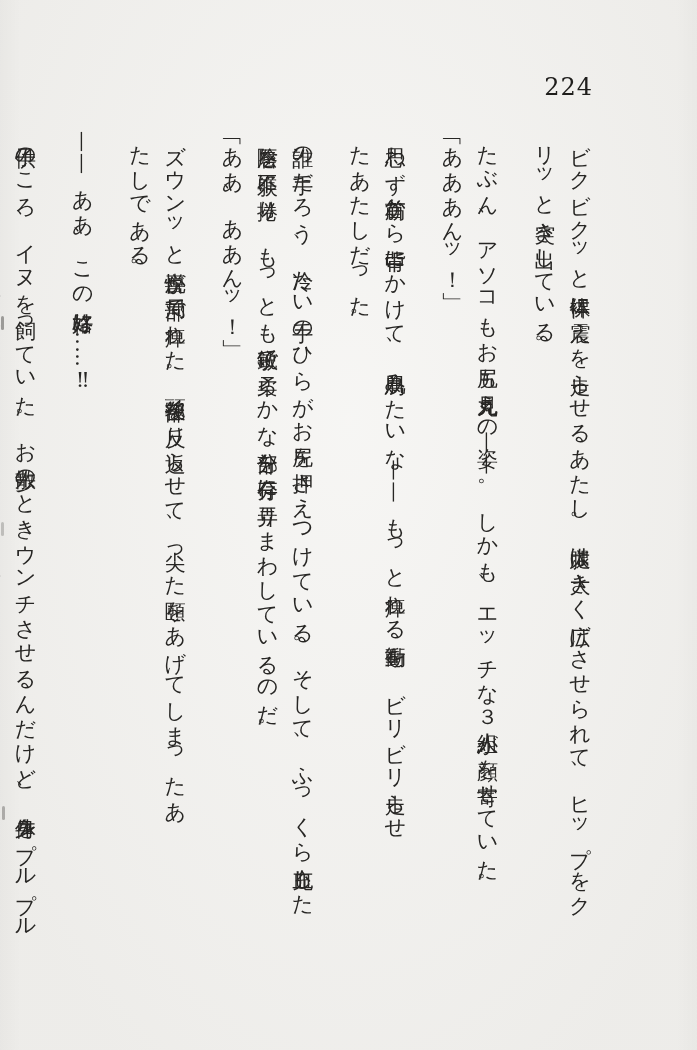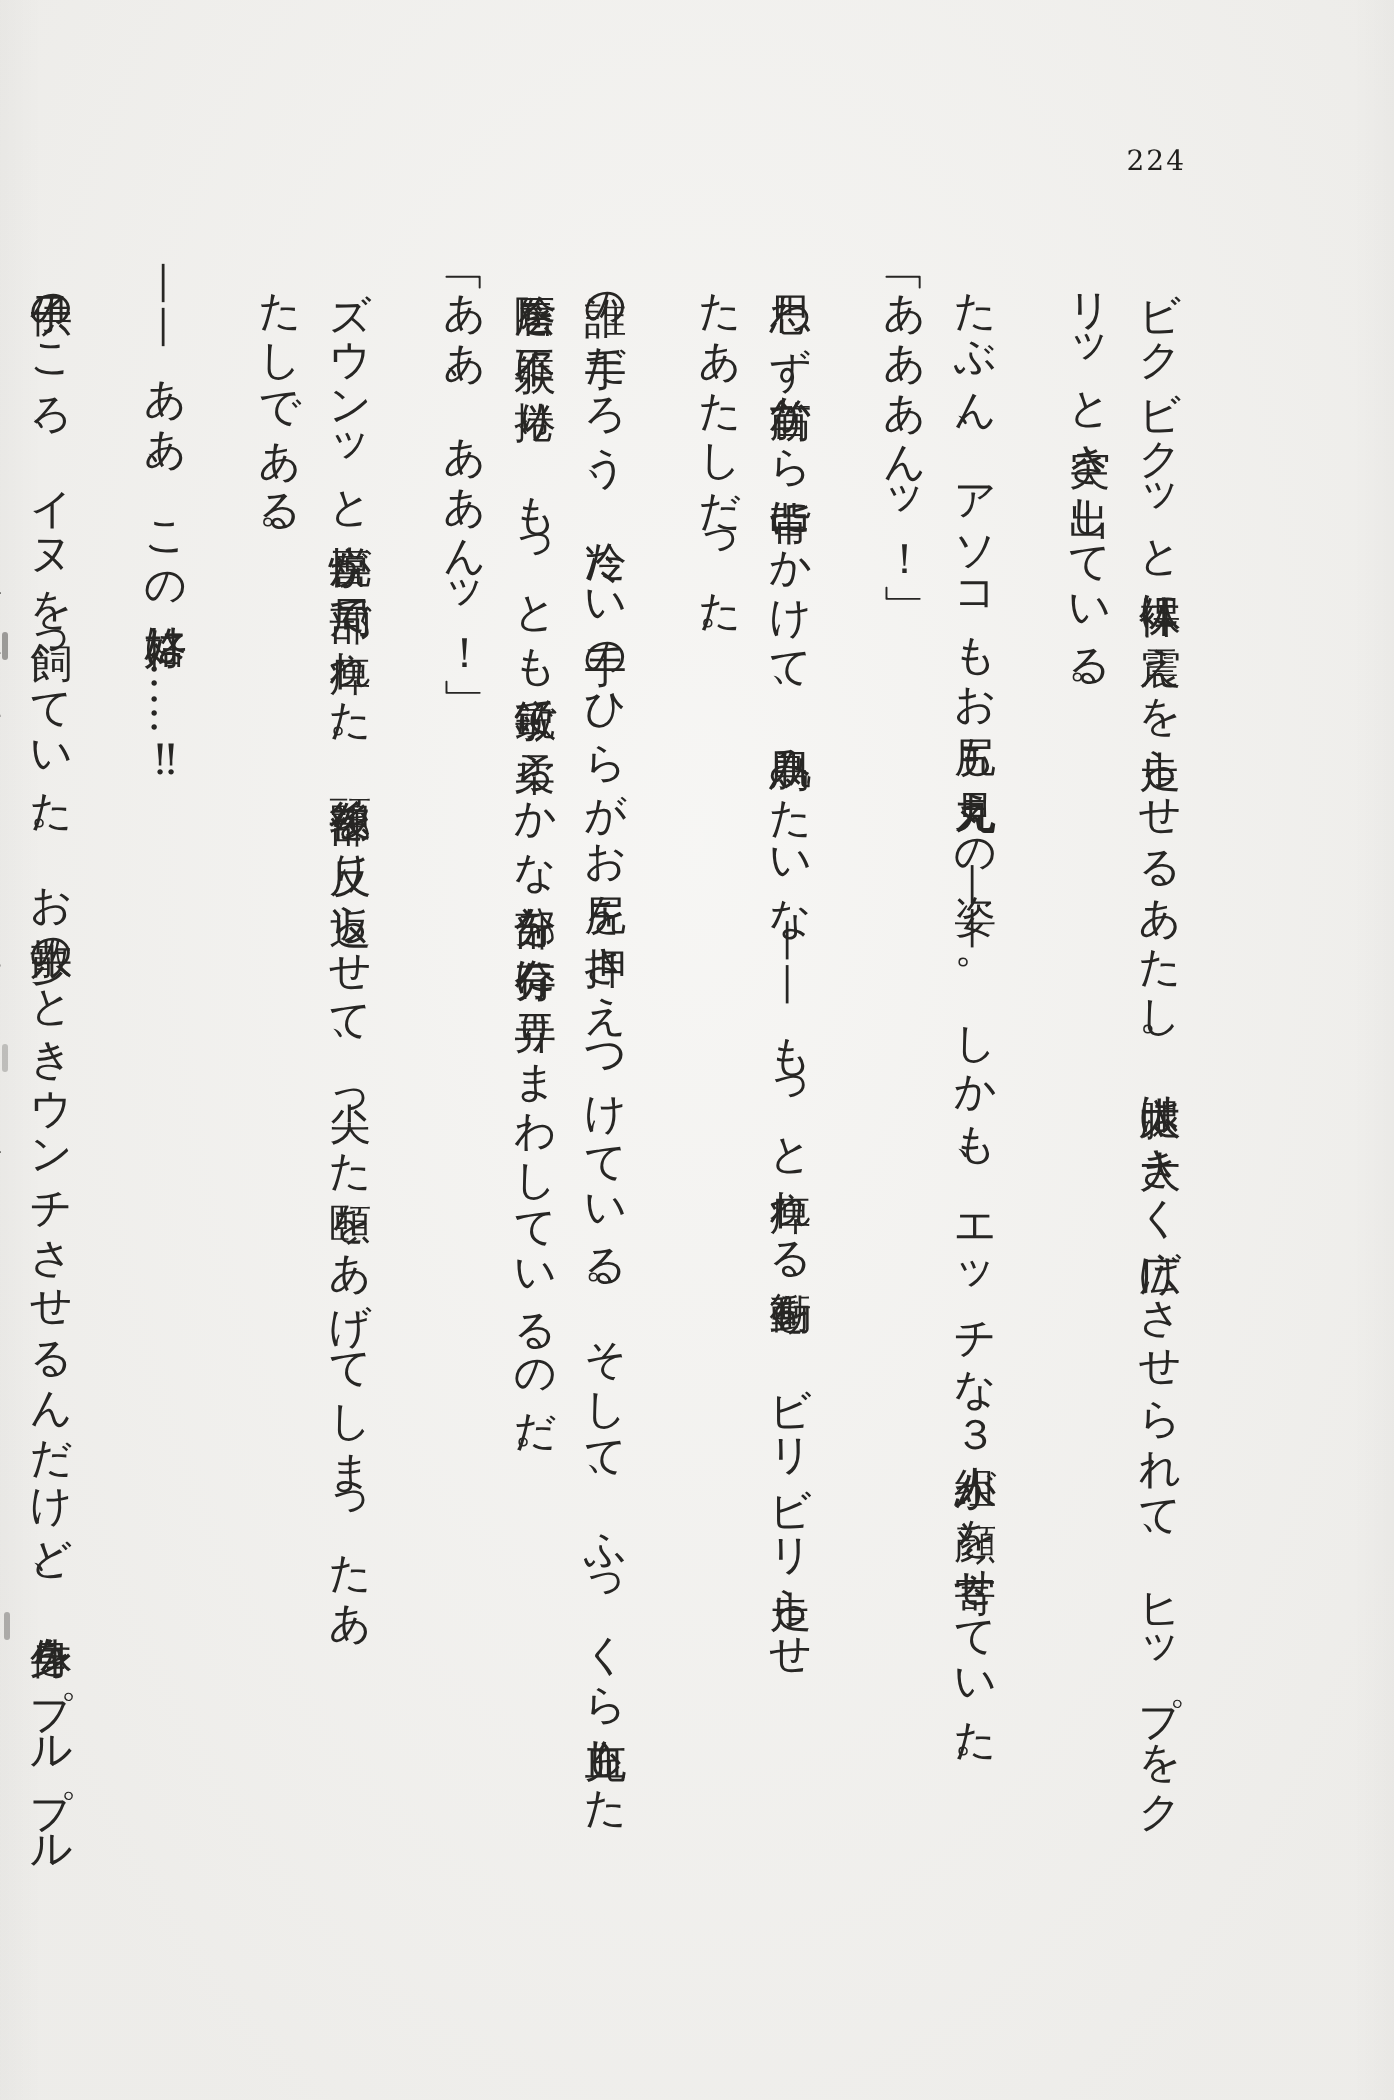--- a/index.html
+++ b/index.html
@@ -15,21 +15,21 @@
     background-image:
       radial-gradient(ellipse at 50% 40%, rgba(255,255,255,0.35), rgba(0,0,0,0.02) 85%),
       linear-gradient(90deg, rgba(0,0,0,0.025) 0%, rgba(0,0,0,0) 3%, rgba(0,0,0,0) 97%, rgba(0,0,0,0.02) 100%);
     overflow: hidden;
     font-family: "DejaVu Serif", "Liberation Serif", serif;
   }
   .page-number {
     position: absolute;
     top: 73px;
     right: 104px;
-    font-size: 14px;
+    font-size: 24px;
     letter-spacing: 1px;
     color: #1f1e1c;
   }
   .text-area {
     position: absolute;
     top: 131px;
     right: 78px;
     width: 563px;
     height: 888px;
     writing-mode: vertical-rl;

